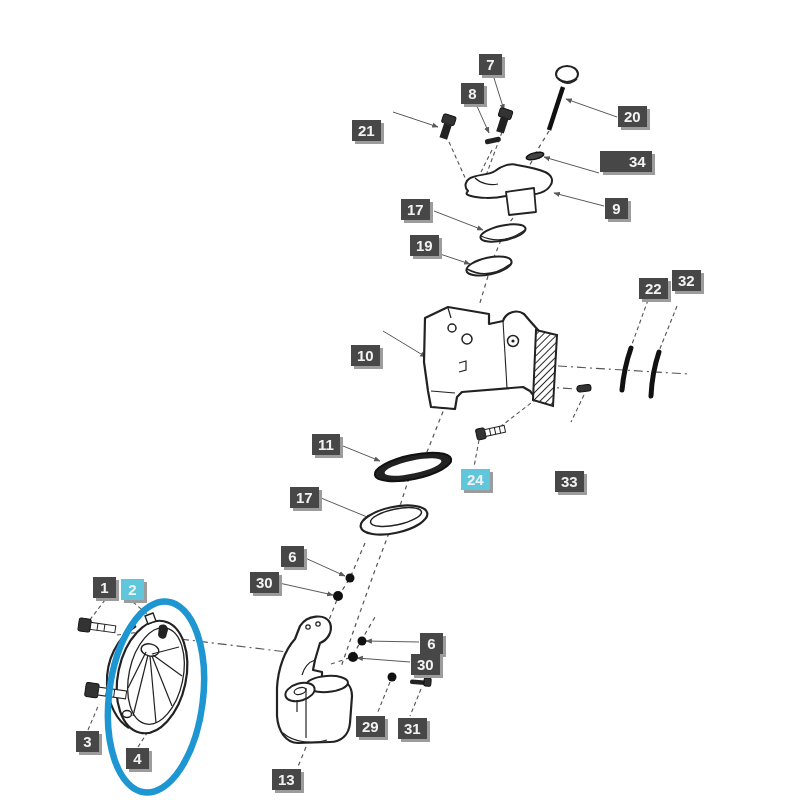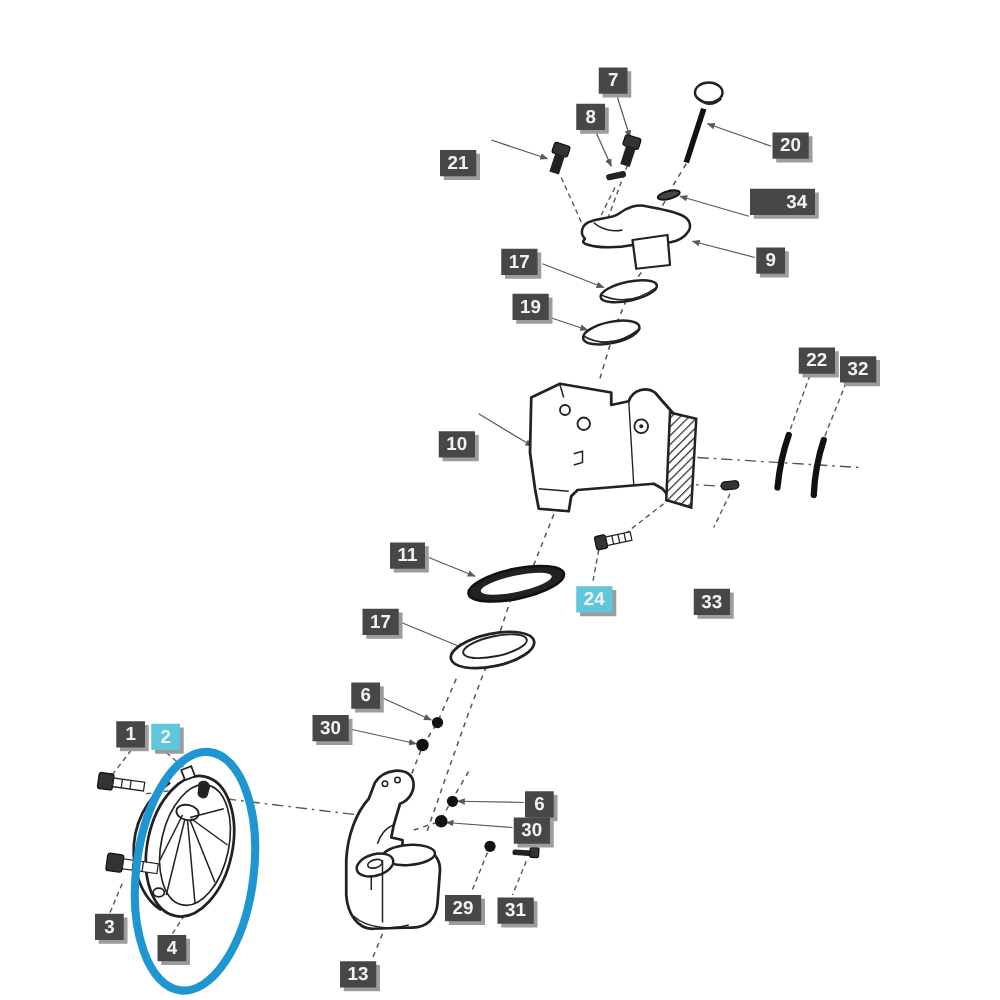--- a/index.html
+++ b/index.html
@@ -258,21 +258,21 @@
 <div class="labels-layer">
       <div class="part-label" style="left: 479px; top: 54px;">7</div>
       <div class="part-label" style="left: 461px; top: 83px;">8</div>
       <div class="part-label" style="left: 352px; top: 96px; margin-top: 24px;">21</div>
       <div class="part-label" style="left: 618px; top: 106px;">20</div>
       <div class="part-label" style="left: 600px; top: 151px; padding-left: 29px;">34</div>
       <div class="part-label" style="left: 605px; top: 198px;">9</div>
       <div class="part-label" style="left: 401px; top: 199px;">17</div>
       <div class="part-label" style="left: 410px; top: 235px;">19</div>
       <div class="part-label" style="left: 639px; top: 278px;">22</div>
-      <div class="part-label" style="left: 672px; top: 285px;">32</div>
+      <div class="part-label" style="left: 672px; top: 270px;">32</div>
       <div class="part-label" style="left: 351px; top: 317px; margin-top: 28px;">10</div>
       <div class="part-label" style="left: 555px; top: 423px; margin-top: 48px;">33</div>
       <div class="part-label" style="left: 312px; top: 434px;">11</div>
       <div class="part-label highlighted" style="left: 461px; top: 469px;">24</div>
       <div class="part-label" style="left: 290px; top: 487px;">17</div>
       <div class="part-label" style="left: 281px; top: 546px;">6</div>
       <div class="part-label" style="left: 250px; top: 572px;">30</div>
       <div class="part-label" style="left: 93px; top: 577px;">1</div>
       <div class="part-label highlighted" style="left: 121px; top: 579px;">2</div>
       <div class="part-label" style="left: 420px; top: 633px;">6</div>

